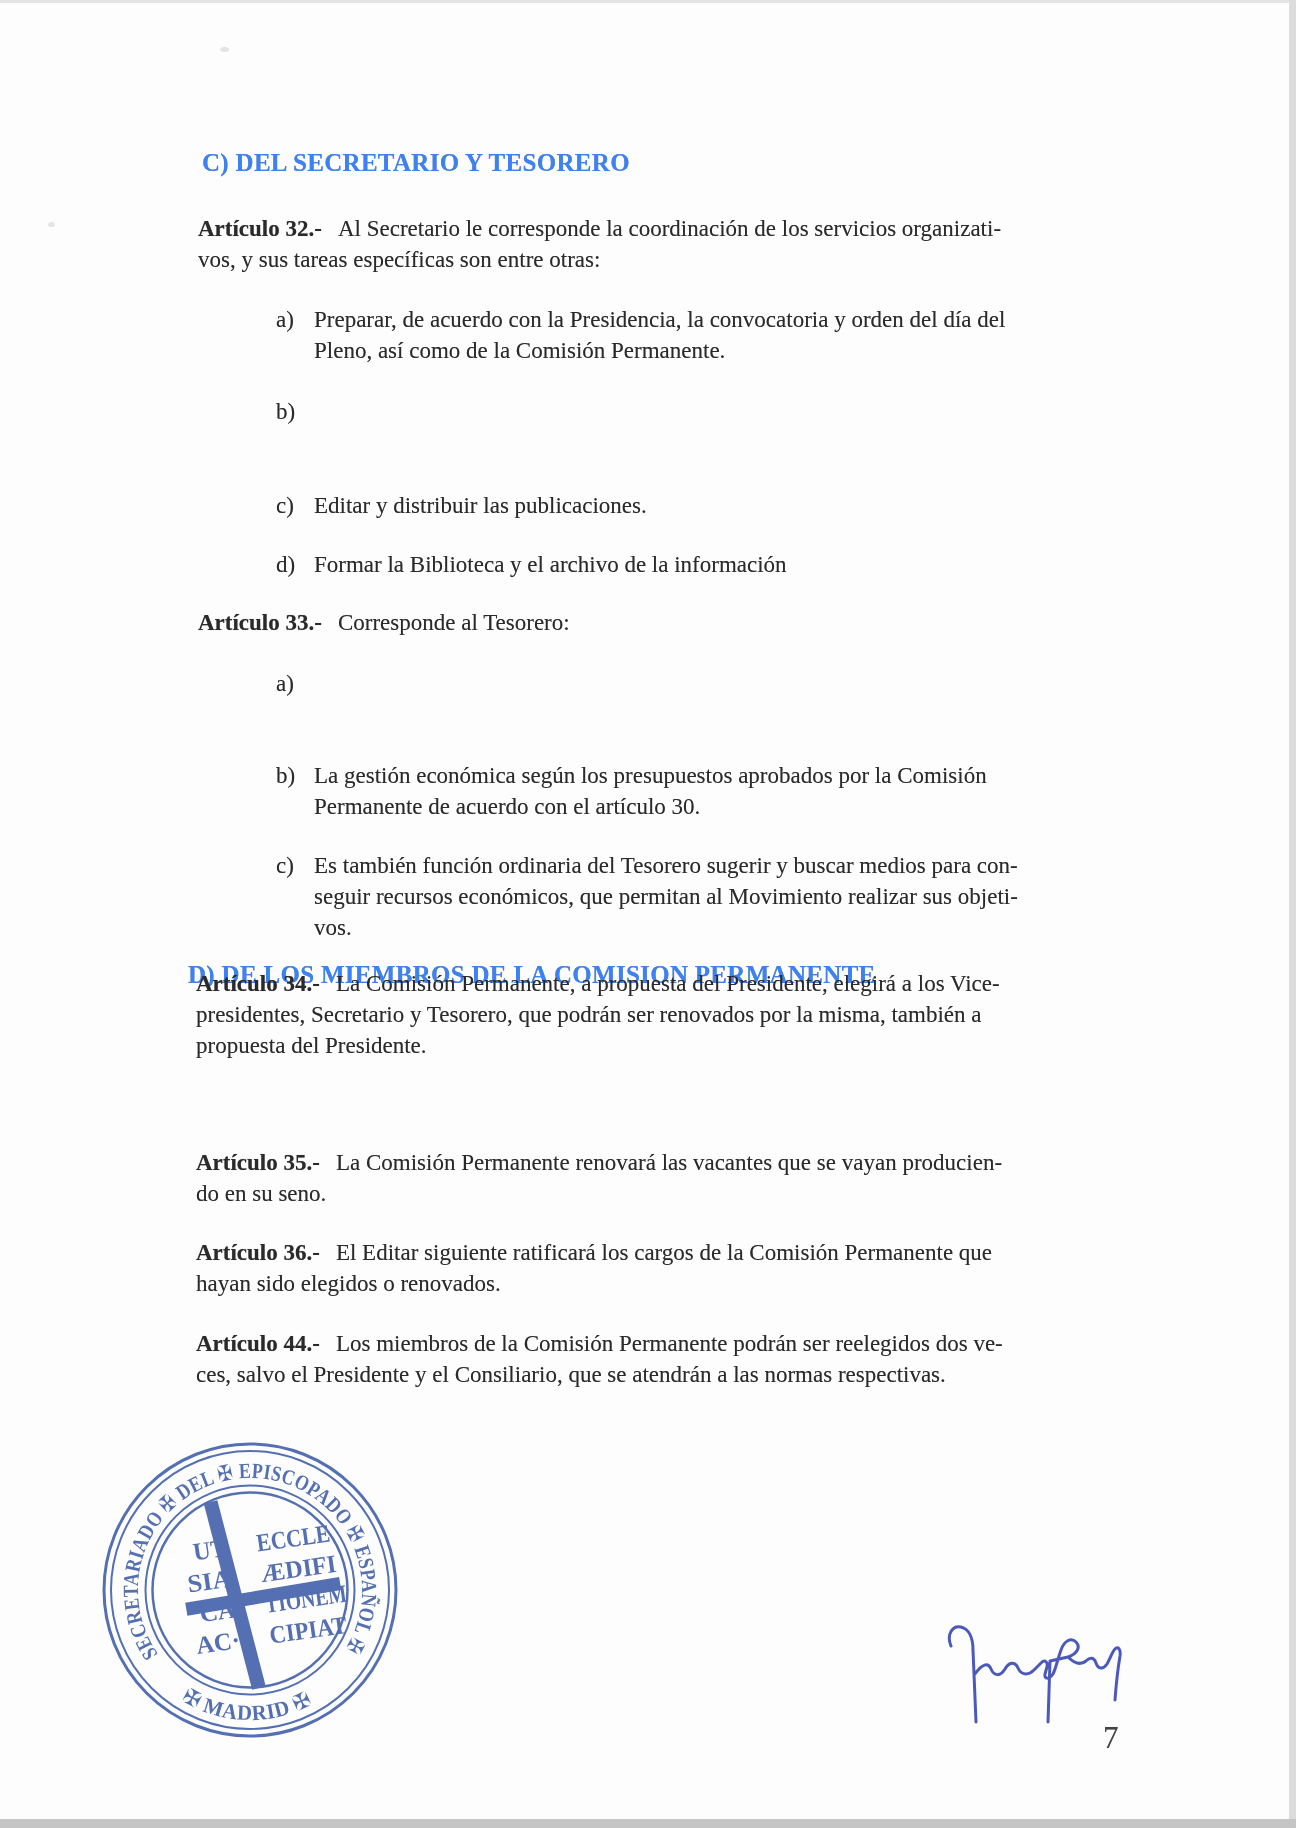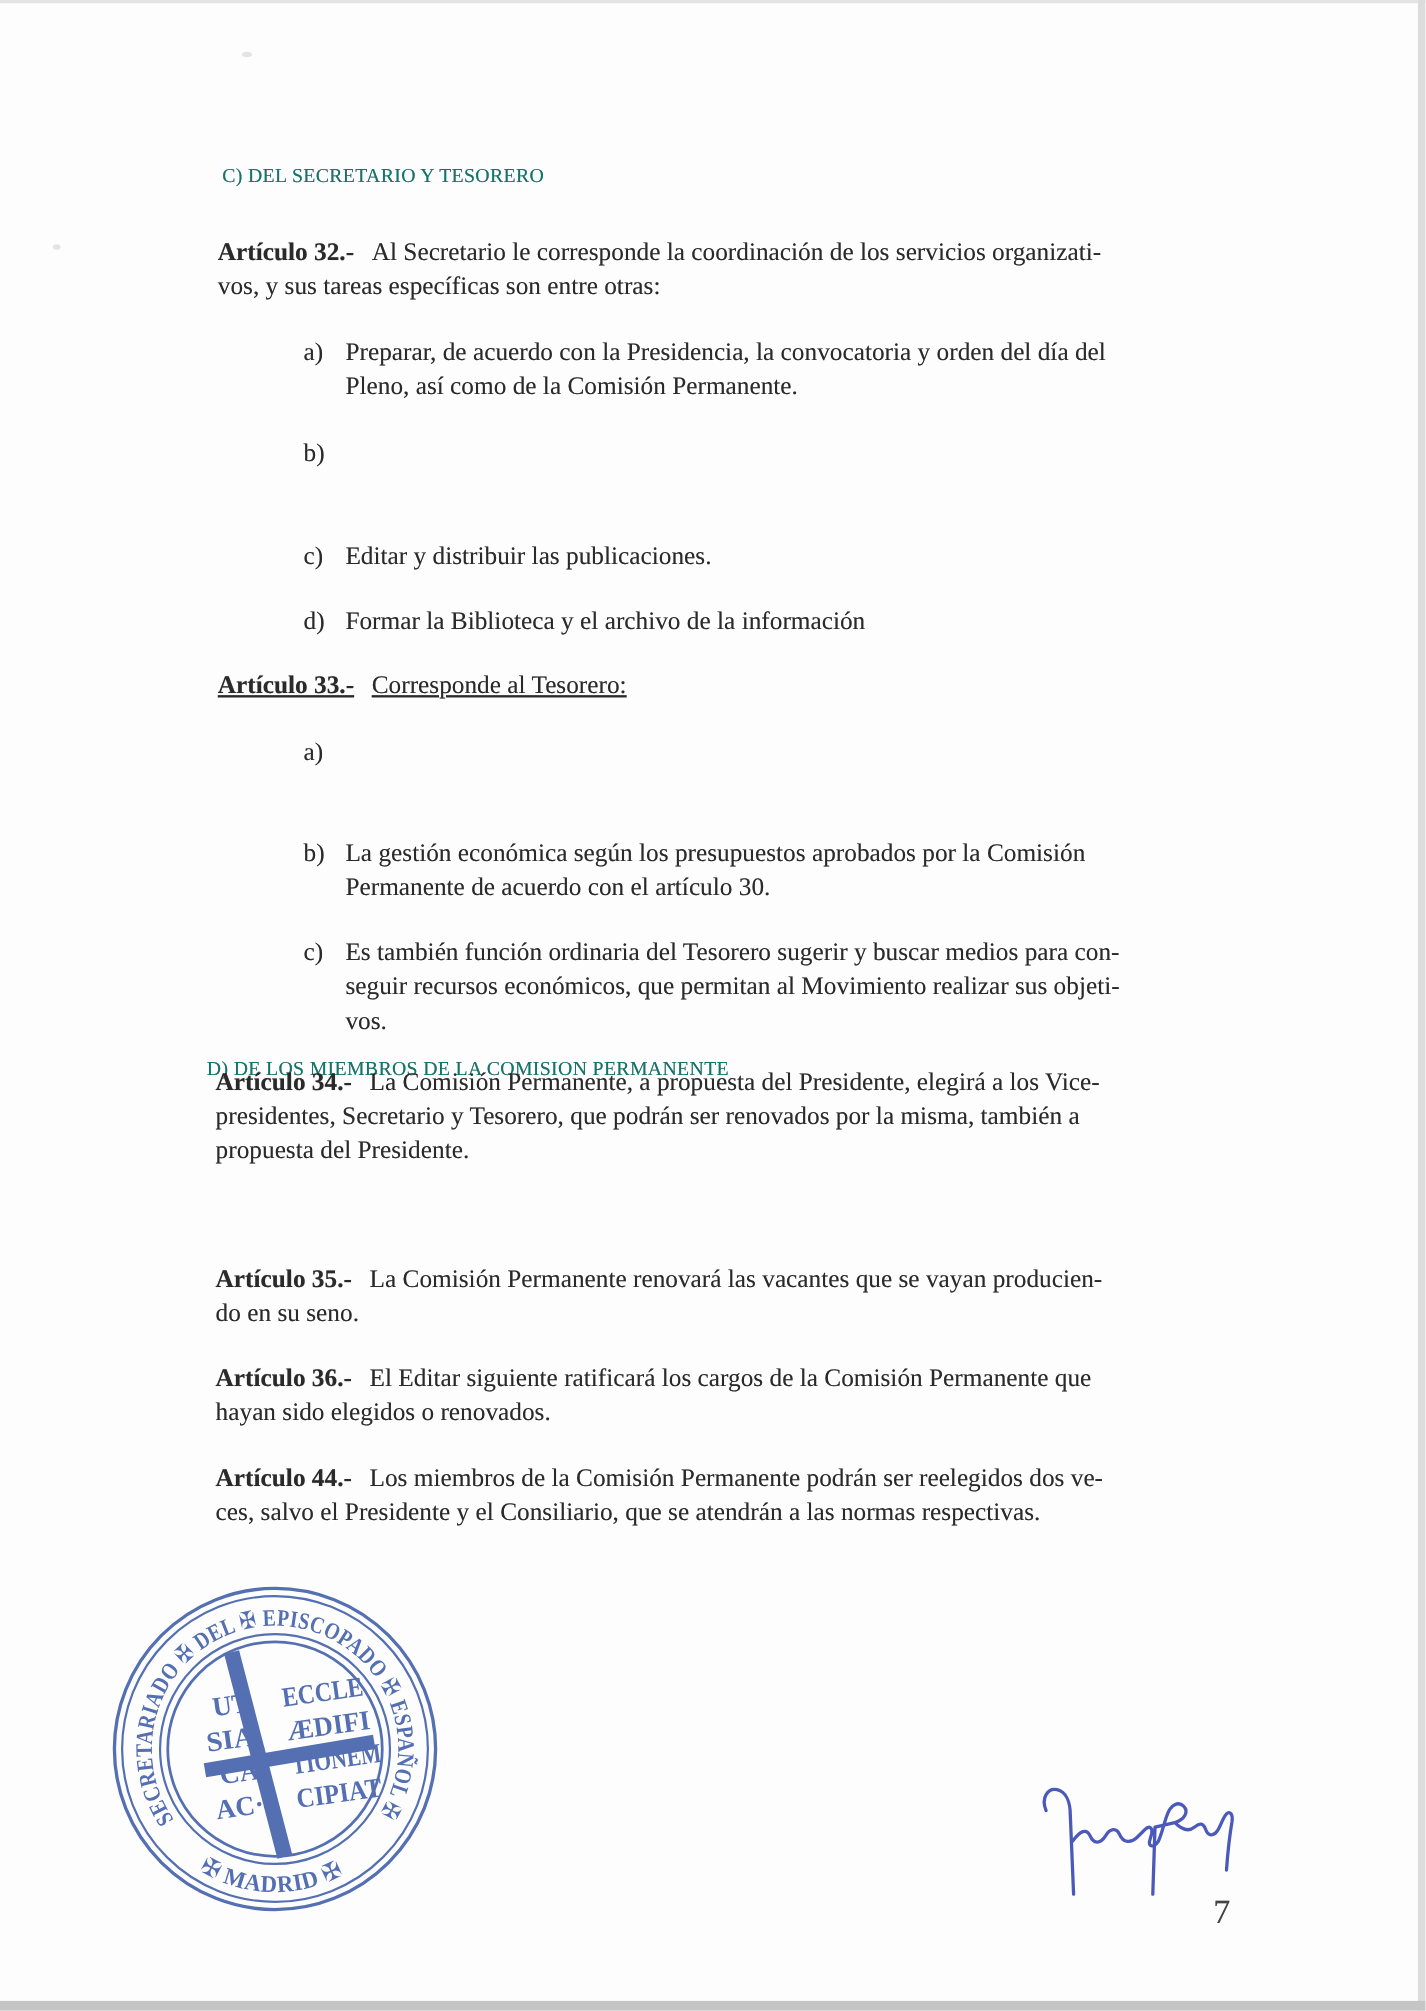--- a/index.html
+++ b/index.html
@@ -11,24 +11,24 @@
     font-family:"Liberation Serif","DejaVu Serif",serif;
     color:#2a2a2a;
   }
   .edge-top{position:absolute;left:0;top:0;width:1296px;height:3px;background:#e4e4e4;}
   .edge-right{position:absolute;right:0;top:0;width:7px;height:1828px;background:#dcdcdc;}
   .edge-bottom{position:absolute;left:0;bottom:0;width:1296px;height:9px;background:#c5c5c5;}
   .speck{position:absolute;background:#d9d9d9;border-radius:50%;opacity:.7;}
 
   .heading{
     position:absolute;
-    font-weight:normal;
-    font-size:18px;
+    font-weight:bold;
+    font-size:25px;
     letter-spacing:.3px;
-    color:#0f766e;
+    color:#3b82f6;
     text-shadow:0 0 .6px rgba(30,30,30,.45);
     white-space:nowrap;
   }
   .para{
     position:absolute;
     font-size:23px;
     line-height:31px;
     width:950px;
     white-space:pre-line;
     text-shadow:0 0 .5px rgba(40,40,40,.38);
@@ -87,21 +87,21 @@
 
 <div class="item" style="left:276px;top:304px;"><span class="item-label">a)</span><span>Preparar, de acuerdo con la Presidencia, la convocatoria y orden del día del
 Pleno, así como de la Comisión Permanente.</span></div>
 
 <div class="item" style="left:276px;top:396px;"><span class="item-label">b)</span></div>
 
 <div class="item" style="left:276px;top:490px;"><span class="item-label">c)</span><span>Editar y distribuir las publicaciones.</span></div>
 
 <div class="item" style="left:276px;top:549px;"><span class="item-label">d)</span><span>Formar la Biblioteca y el archivo de la información</span></div>
 
-<div class="para" style="left:198px;top:607px;text-decoration:underline;"><b class="art-label">Artículo 33.-</b><span>Corresponde al Tesorero:</span></div>
+<div class="para" style="left:198px;top:607px;"><b class="art-label">Artículo 33.-</b><span>Corresponde al Tesorero:</span></div>
 
 <div class="item" style="left:276px;top:668px;"><span class="item-label">a)</span></div>
 
 <div class="item" style="left:276px;top:760px;"><span class="item-label">b)</span><span>La gestión económica según los presupuestos aprobados por la Comisión
 Permanente de acuerdo con el artículo 30.</span></div>
 
 <div class="item" style="left:276px;top:850px;"><span class="item-label">c)</span><span>Es también función ordinaria del Tesorero sugerir y buscar medios para con-
 seguir recursos económicos, que permitan al Movimiento realizar sus objeti-
 vos.</span></div>
 

